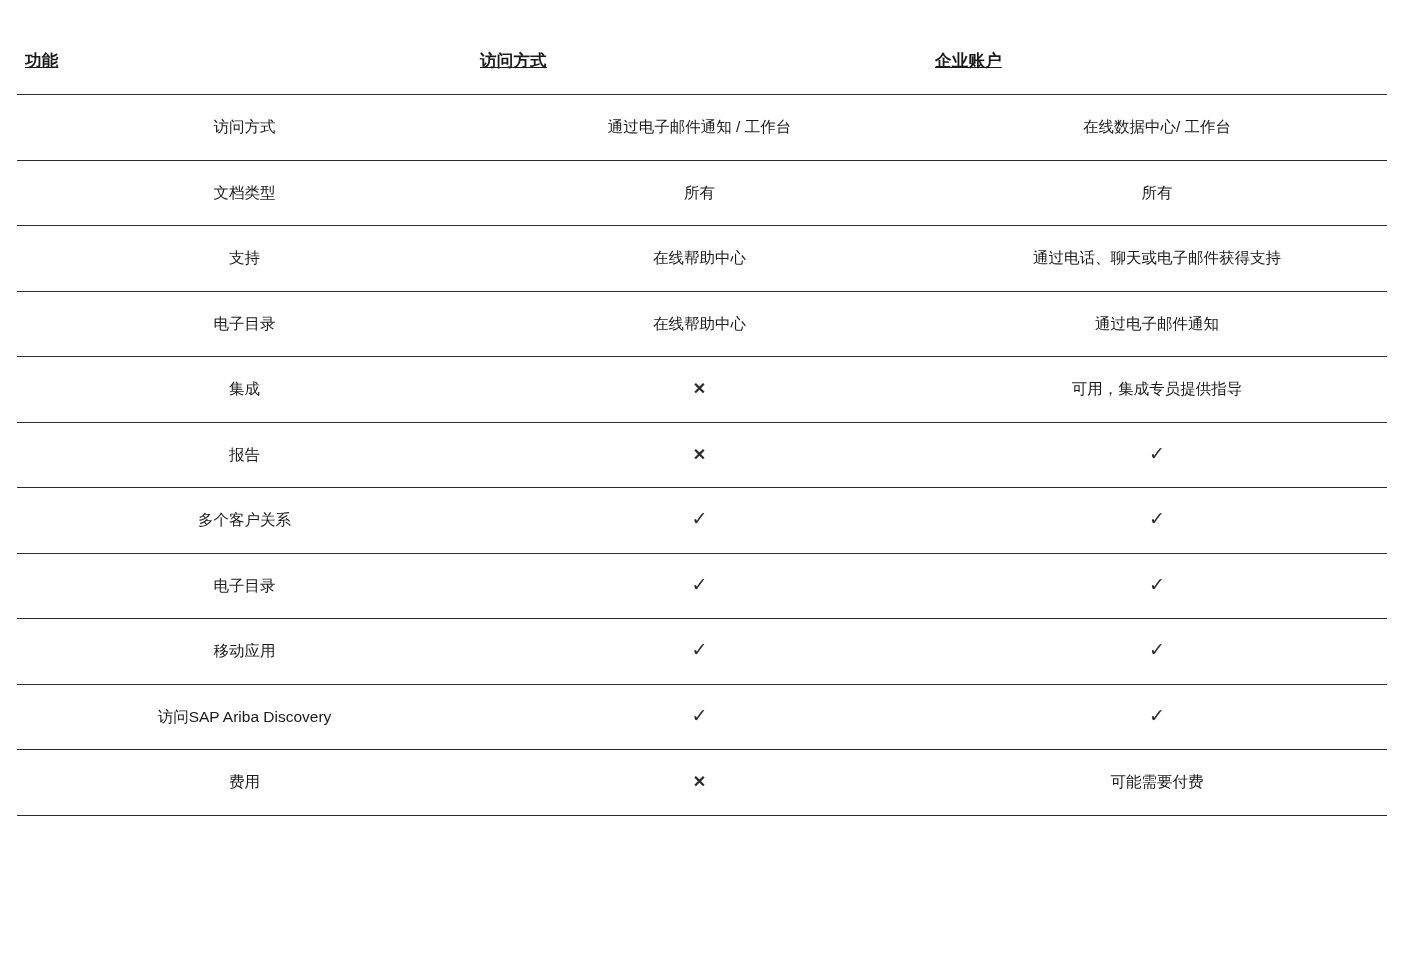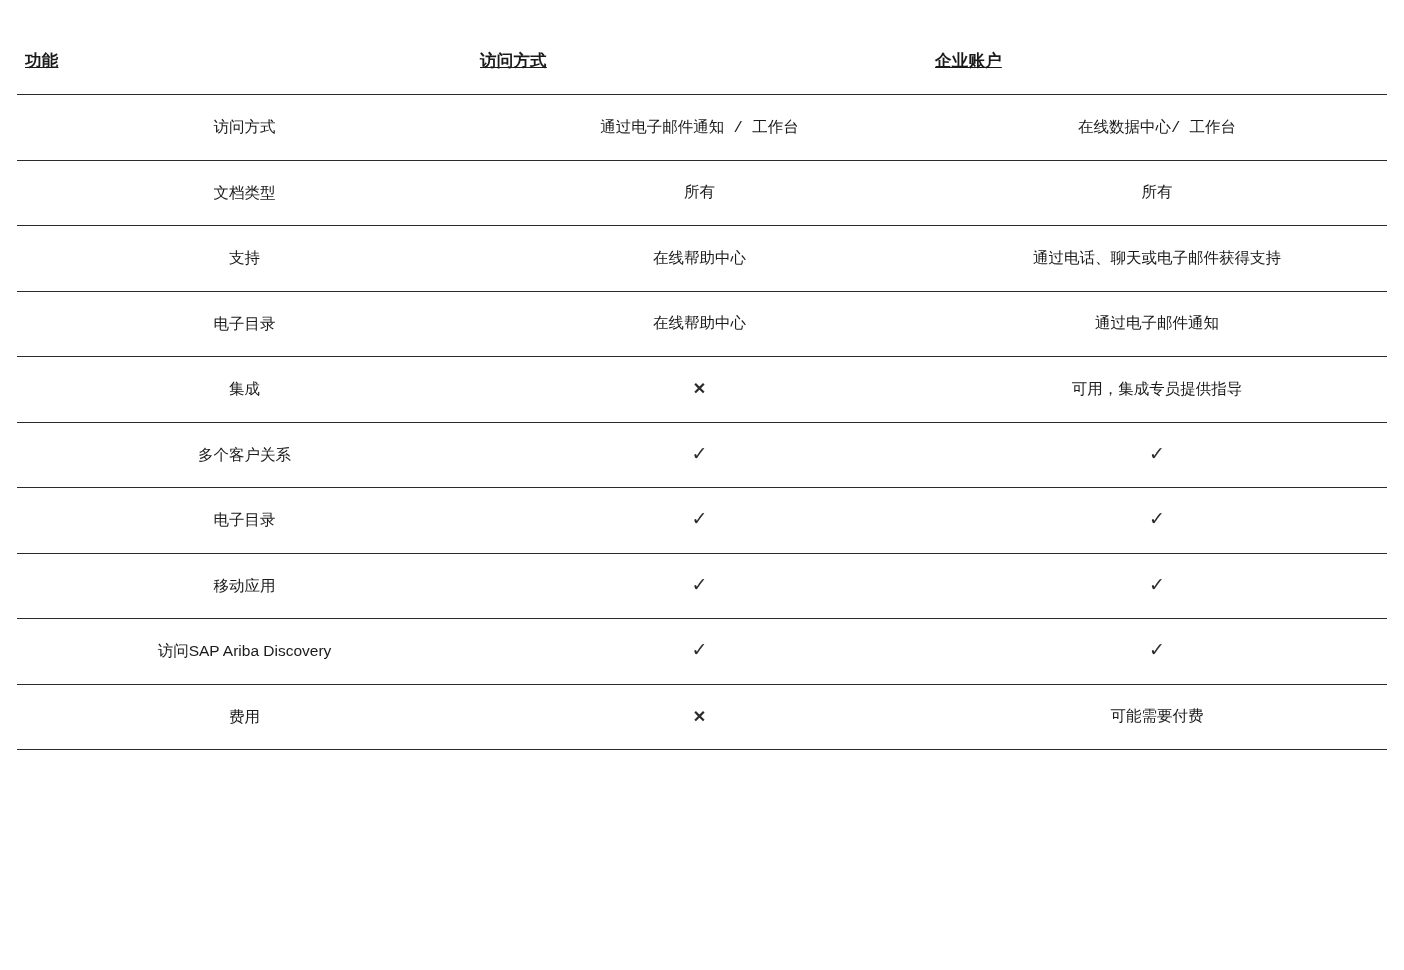--- a/index.html
+++ b/index.html
@@ -57,21 +57,20 @@
     line-height: 1;
     color: #2b2b2b;
     display: inline-block;
   }
   .mark.cross {
     font-size: 16px;
     font-weight: bold;
   }
   .value-text {
     display: inline-block;
-    font-family: Liberation Mono, monospace;
   }
 </style>
 </head>
 <body>
 
 <table class="comparison-table">
   <colgroup>
     <col class="c-feature">
     <col class="c-standard">
     <col class="c-enterprise">
@@ -103,20 +102,25 @@
         <td class="feature-cell">电子目录</td>
         <td class="value-cell"><span class="value-text">在线帮助中心</span></td>
         <td class="value-cell"><span class="value-text">通过电子邮件通知</span></td>
       </tr>
       <tr class="row">
         <td class="feature-cell">集成</td>
         <td class="value-cell"><span class="mark cross">✕</span></td>
         <td class="value-cell"><span class="value-text">可用，集成专员提供指导</span></td>
       </tr>
       <tr class="row">
+        <td class="feature-cell">报告</td>
+        <td class="value-cell"><span class="mark cross">✕</span></td>
+        <td class="value-cell"><span class="mark check">✓</span></td>
+      </tr>
+      <tr class="row">
         <td class="feature-cell">多个客户关系</td>
         <td class="value-cell"><span class="mark check">✓</span></td>
         <td class="value-cell"><span class="mark check">✓</span></td>
       </tr>
       <tr class="row">
         <td class="feature-cell">电子目录</td>
         <td class="value-cell"><span class="mark check">✓</span></td>
         <td class="value-cell"><span class="mark check">✓</span></td>
       </tr>
       <tr class="row">

